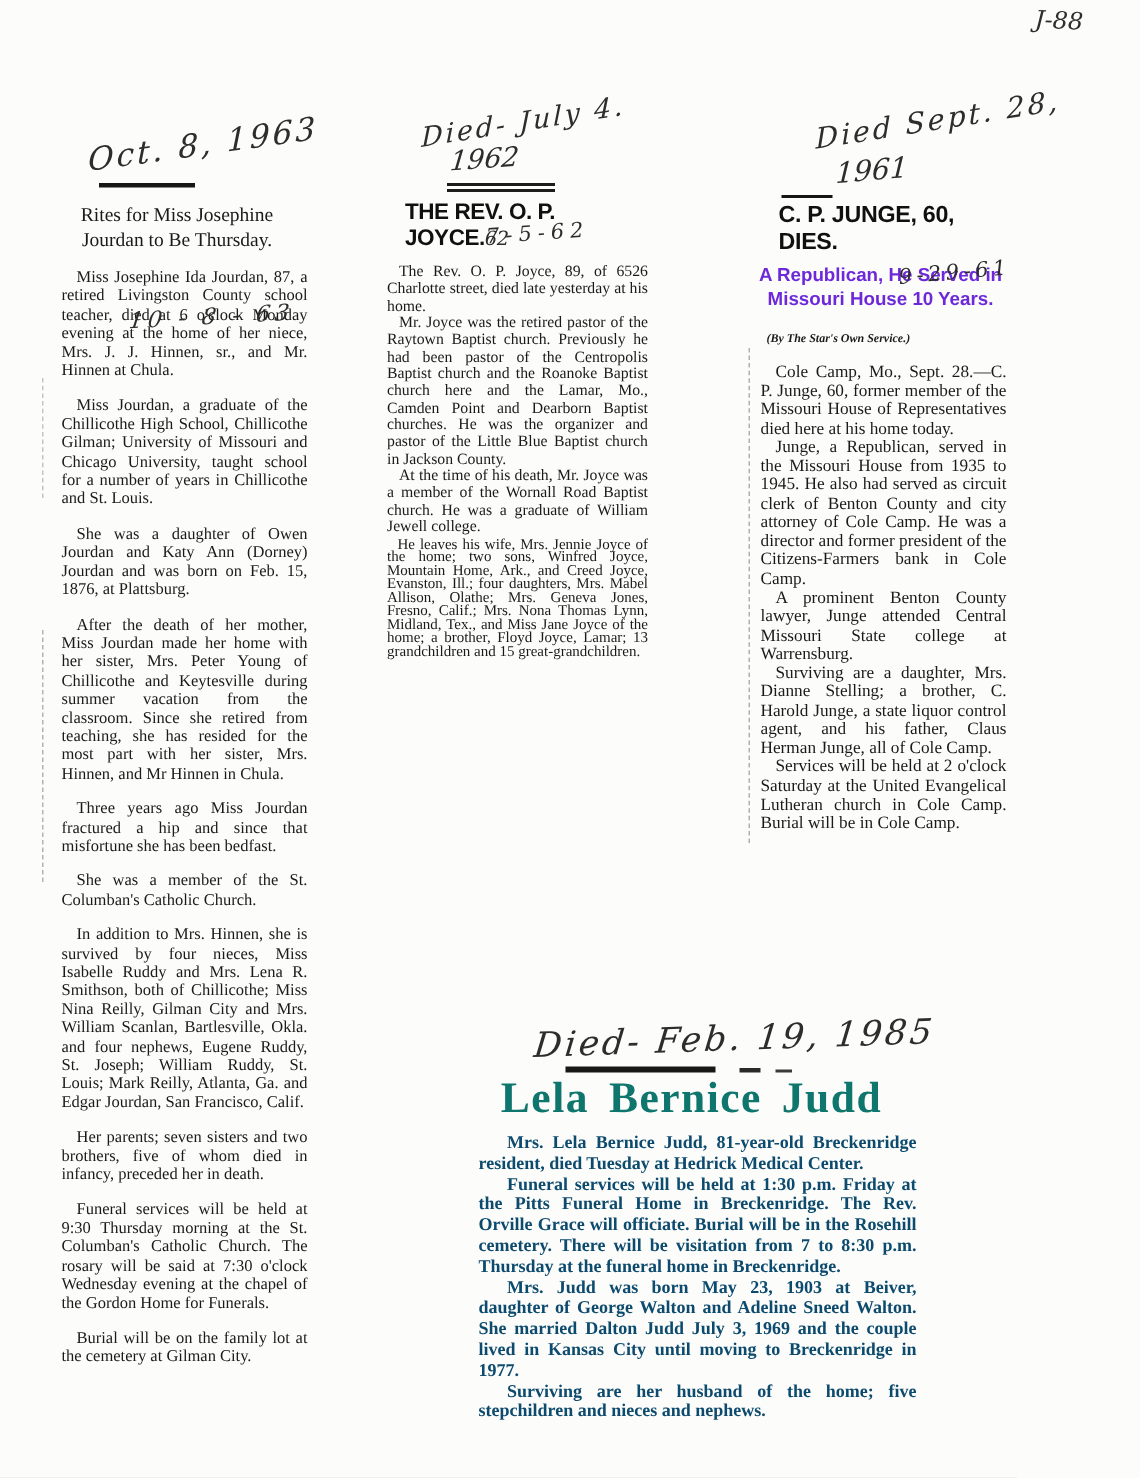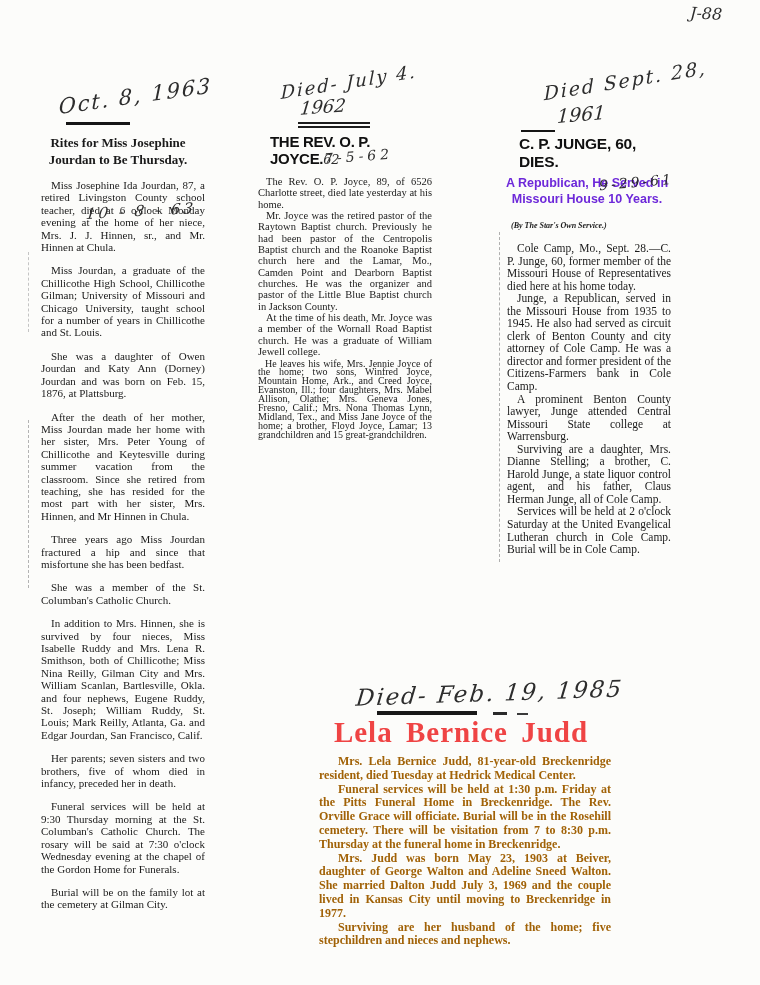--- a/index.html
+++ b/index.html
@@ -11,21 +11,21 @@
 
   .clip{position:absolute;}
 
   
   .clip-jourdan{left:30px;top:80px;width:186px;}
   .hw-date-j{font-size:21px;letter-spacing:2px;margin:4px 0 0 28px;
              transform:rotate(-8deg) skewX(-9deg);}
   .rule-jourdan{width:64px;height:3px;background:#161616;margin:14px 0 0 36px;}
   .head-sans{font-family:"Liberation Sans","DejaVu Sans",sans-serif;font-weight:bold;color:#101010;}
   .head-jourdan{font-size:21px;line-height:24px;letter-spacing:-0.5px;margin:4px 0 0 0;}
-  .subhead-jourdan{font-size:13px;line-height:17px;font-weight:bold;text-align:center;
+  .subhead-jourdan{font-size:13px;line-height:17px;font-weight:normal;text-align:center;
                    margin:9px 10px 0 0;}
   .hw-note-j{position:absolute;left:56px;top:122px;font-size:15px;letter-spacing:3px;
              transform:rotate(-3deg) skewX(-10deg);}
   .body-jourdan{margin-top:8px;}
   .par{font-size:11px;line-height:12.4px;text-align:justify;text-indent:10px;margin:11px;}
 
   
   .clip-joyce{left:258px;top:68px;width:174px;}
   .hw-date-joy1{font-size:18px;letter-spacing:2px;margin:2px 0 0 22px;
                 transform:rotate(-9deg) skewX(-10deg);}
@@ -57,23 +57,23 @@
              margin:0 0 0 12px;width:164px;}
 
   
   .clip-judd{left:300px;top:680px;width:322px;}
   .hw-date-judd{position:absolute;left:56px;top:0;font-size:23px;letter-spacing:2px;
                 transform:rotate(-2deg) skewX(-8deg);}
   .rule-judd-main{position:absolute;left:77px;top:31px;width:100px;height:4px;background:#181818;}
   .rule-judd-m2{position:absolute;left:193px;top:32px;width:14px;height:3px;background:#2a2a2a;}
   .rule-judd-m3{position:absolute;left:217px;top:33px;width:11px;height:2px;background:#3a3a3a;}
   .head-judd{font-size:29px;font-weight:bold;text-align:center;letter-spacing:1px;
-             word-spacing:5px;margin:36px 0 0 0;color:#ef4444;}
+             word-spacing:5px;margin:36px 0 0 0;color:#0f766e;}
   .body-judd{margin-top:6px;}
-  .par-judd{font-size:12px;line-height:13.8px;font-weight:bold;color:#a16207;text-align:justify;
+  .par-judd{font-size:12px;line-height:13.8px;font-weight:bold;color:#0c4a6e;text-align:justify;
             text-indent:19px;margin:0 0 0 19px;width:292px;}
 
   
   .corner-note{position:absolute;left:690px;top:4px;font-size:16px;transform:rotate(3deg);}
   .colrule-left{position:absolute;left:28px;top:420px;height:168px;border-left:1px dashed #b3b3b3;}
   .colrule-left2{position:absolute;left:28px;top:252px;height:80px;border-left:1px dashed #c4c4c4;}
   .colrule-right{position:absolute;left:499px;top:232px;height:330px;border-left:1px dashed #8f8f8f;opacity:.7;}
 </style>
 </head>
 <body>

